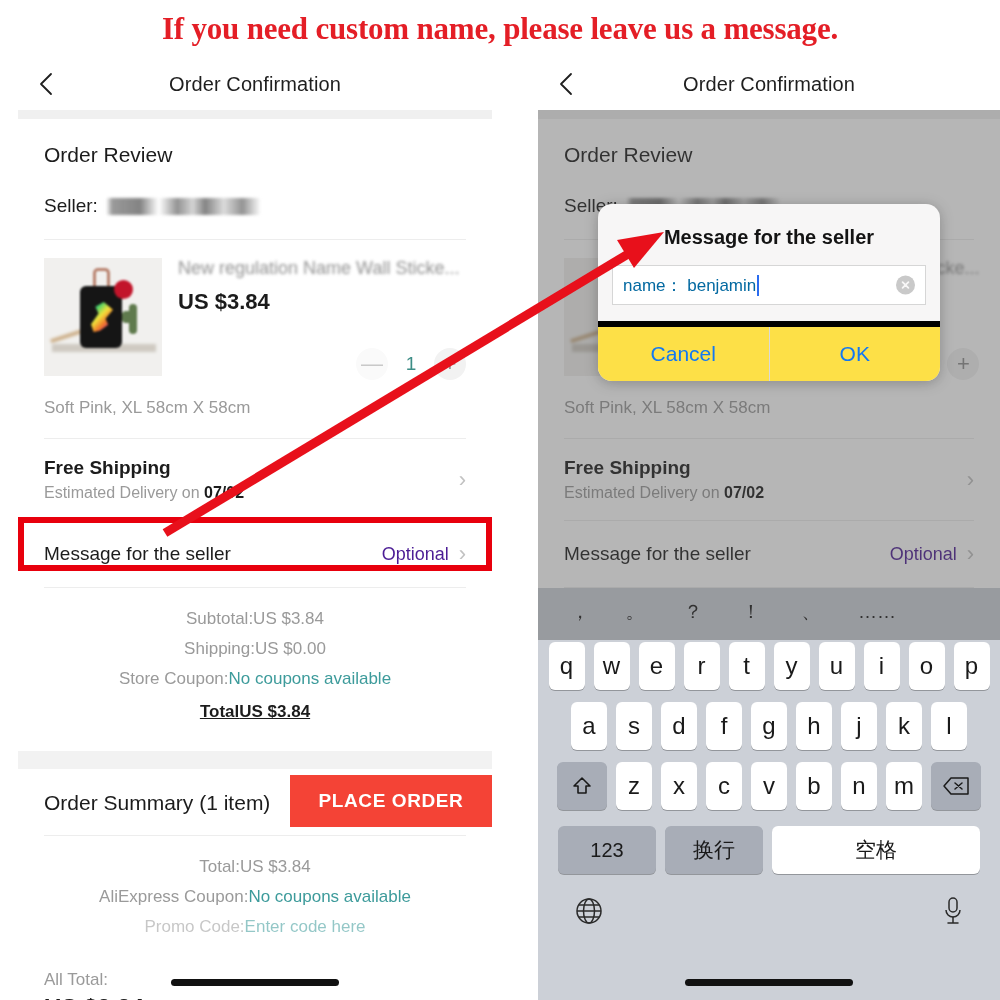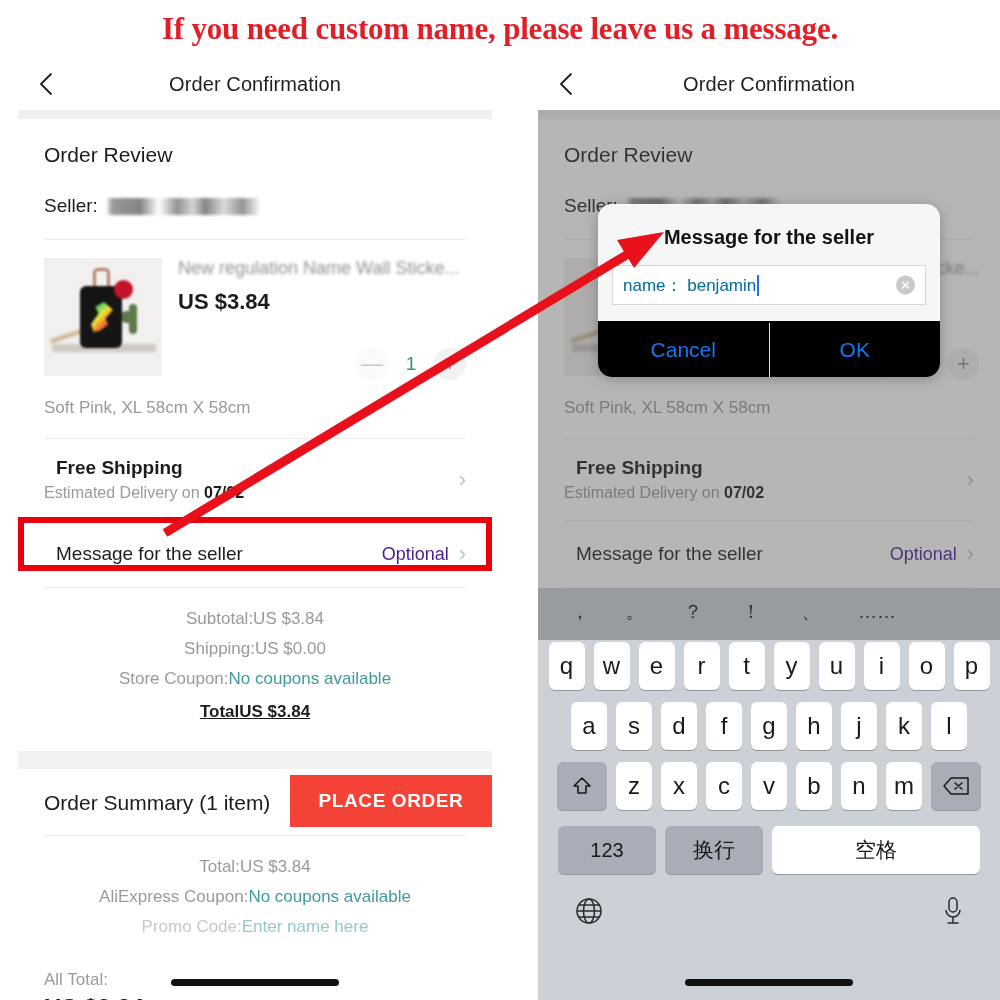--- a/index.html
+++ b/index.html
@@ -124,21 +124,21 @@
   .qty-btn.minus { background: #fafafa; color: #c9c9c9; }
   .qty-num { font-size: 19px; color: #3d8d86; min-width: 14px; text-align: center; }
 
   .variant { font-size: 17px; color: #9a9a9a; padding: 22px 0 20px 0; }
 
   .row {
     display: flex; align-items: center; justify-content: space-between;
     padding: 18px 0;
   }
   .row-main { display: flex; flex-direction: column; gap: 5px; }
-  .row-title { font-size: 19px; color: #1c1c1c; margin-left: 12px; }
+  .row-title { font-size: 19px; color: #1c1c1c; }
   .row-title.bold { font-weight: bold; }
   .row-sub { font-size: 16px; color: #9a9a9a; }
   .row-sub b { color: #1c1c1c; }
   .row-right { display: flex; align-items: center; gap: 10px; }
   .row-opt { font-size: 18px; color: #4c1d95; }
   .chev { color: #c2c2c2; font-size: 22px; line-height: 1; }
 
   .costs { padding: 16px 0 14px 0; }
   .cost-line {
     display: flex; justify-content: center; align-items: center;
@@ -194,21 +194,21 @@
   .dialog-input .txt { font-size: 17px; color: #0369a1; white-space: nowrap; }
   .dialog-input .caret {
     width: 2px; height: 21px; background: #2a6cf0; margin-left: 1px;
   }
   .clear-icon {
     position: absolute; right: 10px; top: 50%; transform: translateY(-50%);
     width: 19px; height: 19px; border-radius: 50%; background: #c9c9c9;
     display: flex; align-items: center; justify-content: center;
   }
   .clear-icon svg { display:block; }
-  .dialog-actions { display: flex; border-top: 2px solid #000000; background: #000000; }
+  .dialog-actions { display: flex; border-top: 6px solid #000000; background: #fde047; }
   .dialog-btn {
     flex: 1; text-align: center; padding: 15px 0; font-size: 21px;
     color: #1278f3; cursor: pointer; background: transparent; border: none;
     font-family: "Liberation Sans", sans-serif;
   }
   .dialog-btn + .dialog-btn { border-left: 1px solid #d9d9d9; }
 
   
   .keyboard {
     position: absolute; left: 0; bottom: 0; width: 462px; height: 412px;
@@ -351,21 +351,21 @@
           <div class="cost-line">
             <span>Total:</span>
             <span class="val">US $3.84</span>
           </div>
           <div class="cost-line">
             <span>AliExpress Coupon:</span>
             <span class="val teal">No coupons available</span>
           </div>
           <div class="cost-line" style="opacity:.55;">
             <span>Promo Code:</span>
-            <span class="val teal">Enter name here</span>
+            <span class="val teal">Enter code here</span>
           </div>
         </div>
 
         <div class="alltotal">
           <div class="lbl">All Total:</div>
           <div class="amt">US $3.84</div>
         </div>
         <button class="place-order">PLACE ORDER</button>
       </div>
     </div>

